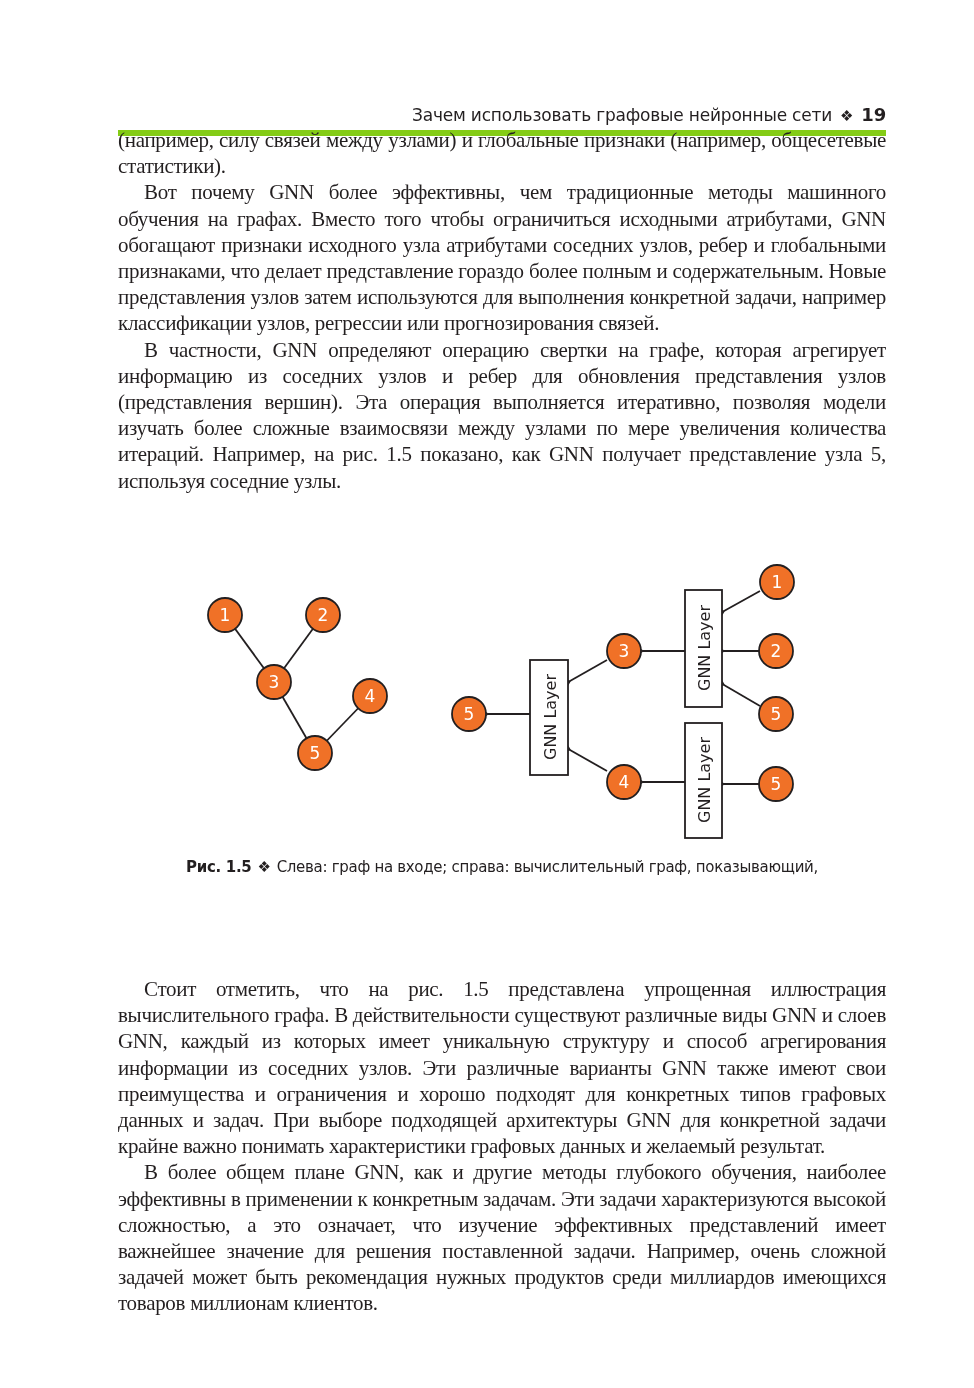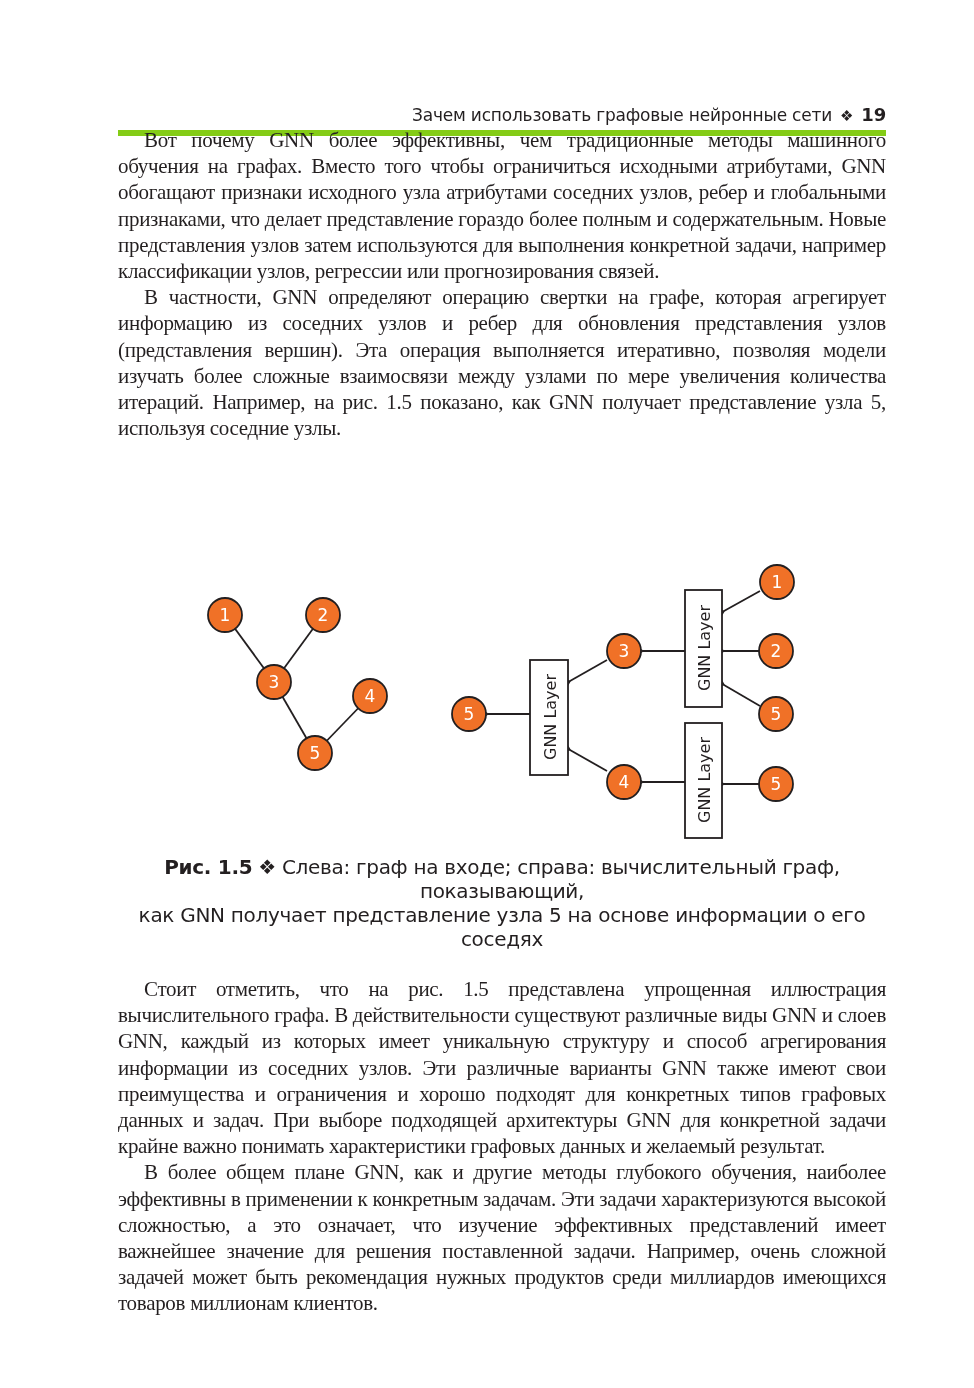--- a/index.html
+++ b/index.html
@@ -5,34 +5,35 @@
   html, body { margin: 0; padding: 0; background: #ffffff; }
   body { width: 974px; height: 1388px; position: relative; overflow: hidden; color: #231f20; }
   .header { position: absolute; left: 118px; top: 80px; width: 768px; height: 30px; border-bottom: 6px solid #84cc16; margin-top: 20px; }
   .header-text { position: absolute; right: 0; top: 4px; font-family: "DejaVu Sans", sans-serif; font-size: 17px; letter-spacing: -0.2px; white-space: nowrap; }
   .header-text .sep { margin: 0 8px; font-size: 15px; }
   .header-text .pagenum { font-weight: bold; font-size: 18px; }
   .body-text { position: absolute; left: 118px; width: 768px; font-family: "Liberation Serif", "DejaVu Serif", serif; font-size: 21px; line-height: 26.2px; text-align: justify; letter-spacing: -0.3px; }
   .body-text p { margin: 0; text-indent: 26px; }
   .body-text p.noindent { text-indent: 0; }
   .figure { position: absolute; left: 0; top: 560px; width: 974px; height: 290px; }
-  .caption { position: absolute; left: 118px; width: 768px; top: 855px; text-align: center; font-family: "DejaVu Sans", sans-serif; font-size: 20px; line-height: 24px; letter-spacing: -0.3px; }
+  .caption { position: absolute; left: 118px; width: 768px; top: 855px; text-align: center; font-family: "DejaVu Sans", sans-serif; font-size: 15px; line-height: 24px; letter-spacing: -0.3px; }
   .caption b { font-weight: bold; }
   .caption .sep { margin: 0 6px; }
 </style>
 </head>
 <body>
 
 <div class="header">
   <div class="header-text">
     <span>Зачем использовать графовые нейронные сети</span><span class="sep">❖</span><span class="pagenum">19</span>
   </div>
 </div>
 
 <div class="body-text" style="top:127px;">
+  <p class="noindent">(например, силу связей между узлами) и глобальные признаки (например, общесетевые статистики).</p>
   <p>Вот почему GNN более эффективны, чем традиционные методы машинного обучения на графах. Вместо того чтобы ограничиться исходными атрибутами, GNN обогащают признаки исходного узла атрибутами соседних узлов, ребер и глобальными признаками, что делает представление гораздо более полным и содержательным. Новые представления узлов затем используются для выполнения конкретной задачи, например классификации узлов, регрессии или прогнозирования связей.</p>
   <p>В частности, GNN определяют операцию свертки на графе, которая агрегирует информацию из соседних узлов и ребер для обновления представления узлов (представления вершин). Эта операция выполняется итеративно, позволяя модели изучать более сложные взаимосвязи между узлами по мере увеличения количества итераций. Например, на рис. 1.5 показано, как GNN получает представление узла 5, используя соседние узлы.</p>
 </div>
 
 <svg class="figure" width="974" height="290" viewBox="0 560 974 290" xmlns="http://www.w3.org/2000/svg">
   <defs>
     <marker id="arr" markerWidth="12" markerHeight="12" refX="1" refY="6" orient="auto" markerUnits="userSpaceOnUse">
       <path d="M10,1 L1,6 L10,11" fill="none" stroke="#231f20" stroke-width="1.6"></path>
     </marker>
   </defs>
@@ -116,19 +117,18 @@
       </g>
       <g>
         <circle cx="776" cy="784" r="17" fill="#f07127" stroke="#231f20" stroke-width="1.8"></circle>
         <text x="776" y="790" text-anchor="middle" font-family="DejaVu Sans, sans-serif" font-size="17" fill="#ffffff">5</text>
       </g>
     </g>
 </svg>
 
 <div class="caption">
   <div><b>Рис. 1.5</b><span class="sep">❖</span><span>Слева: граф на входе; справа: вычислительный граф, показывающий,</span></div>
-  <div>как GNN получает представление узла 5 на основе информации о его соседях</div>
 </div>
 
 <div class="body-text" style="top:976px;">
   <p>Стоит отметить, что на рис. 1.5 представлена упрощенная иллюстрация вычислительного графа. В действительности существуют различные виды GNN и слоев GNN, каждый из которых имеет уникальную структуру и способ агрегирования информации из соседних узлов. Эти различные варианты GNN также имеют свои преимущества и ограничения и хорошо подходят для конкретных типов графовых данных и задач. При выборе подходящей архитектуры GNN для конкретной задачи крайне важно понимать характеристики графовых данных и желаемый результат.</p>
   <p>В более общем плане GNN, как и другие методы глубокого обучения, наиболее эффективны в применении к конкретным задачам. Эти задачи характеризуются высокой сложностью, а это означает, что изучение эффективных представлений имеет важнейшее значение для решения поставленной задачи. Например, очень сложной задачей может быть рекомендация нужных продуктов среди миллиардов имеющихся товаров миллионам клиентов.</p>
 </div>
 
 </body></html>

